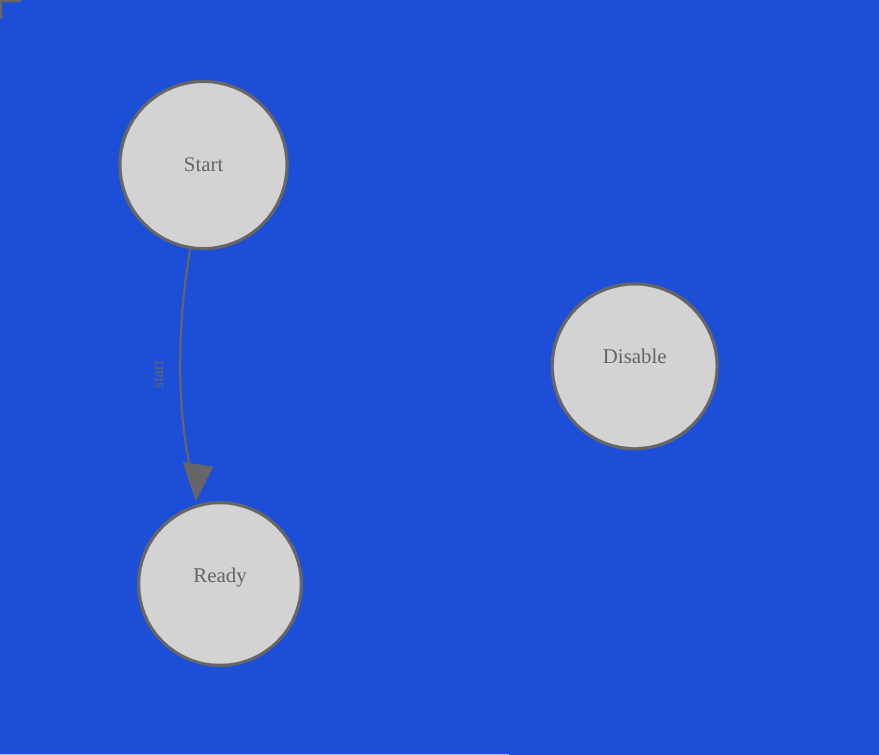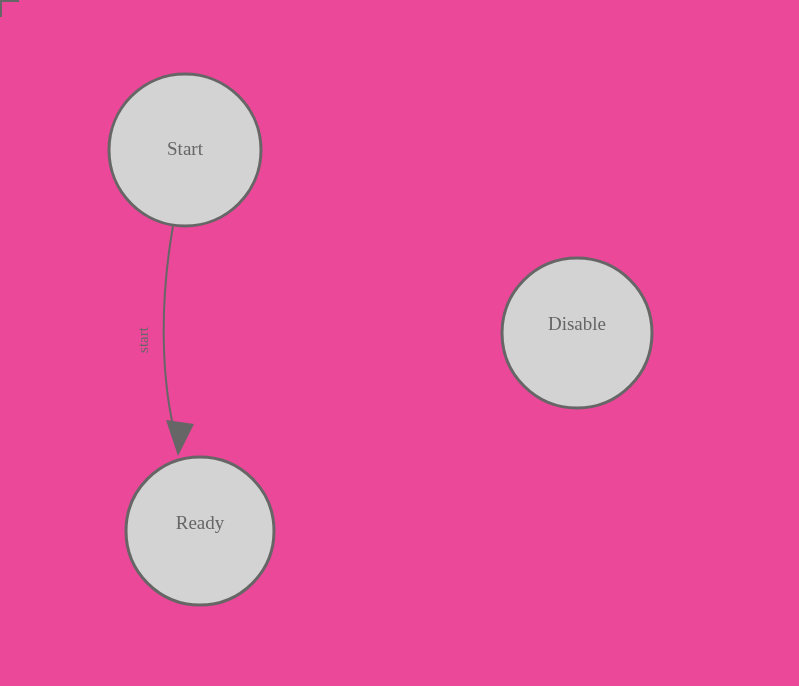--- a/index.html
+++ b/index.html
@@ -8,21 +8,21 @@
     padding: 0;
     background: #ffffff;
   }
   body {
     font-family: "Liberation Serif", "DejaVu Serif", serif;
   }
   #canvas-root {
     position: relative;
     width: 799px;
     height: 686px;
-    background: #ec4899;
+    background: #1d4ed8;
     overflow: hidden;
   }
   #diagram-svg {
     position: absolute;
     top: 0;
     left: 0;
     width: 799px;
     height: 686px;
     display: block;
   }

